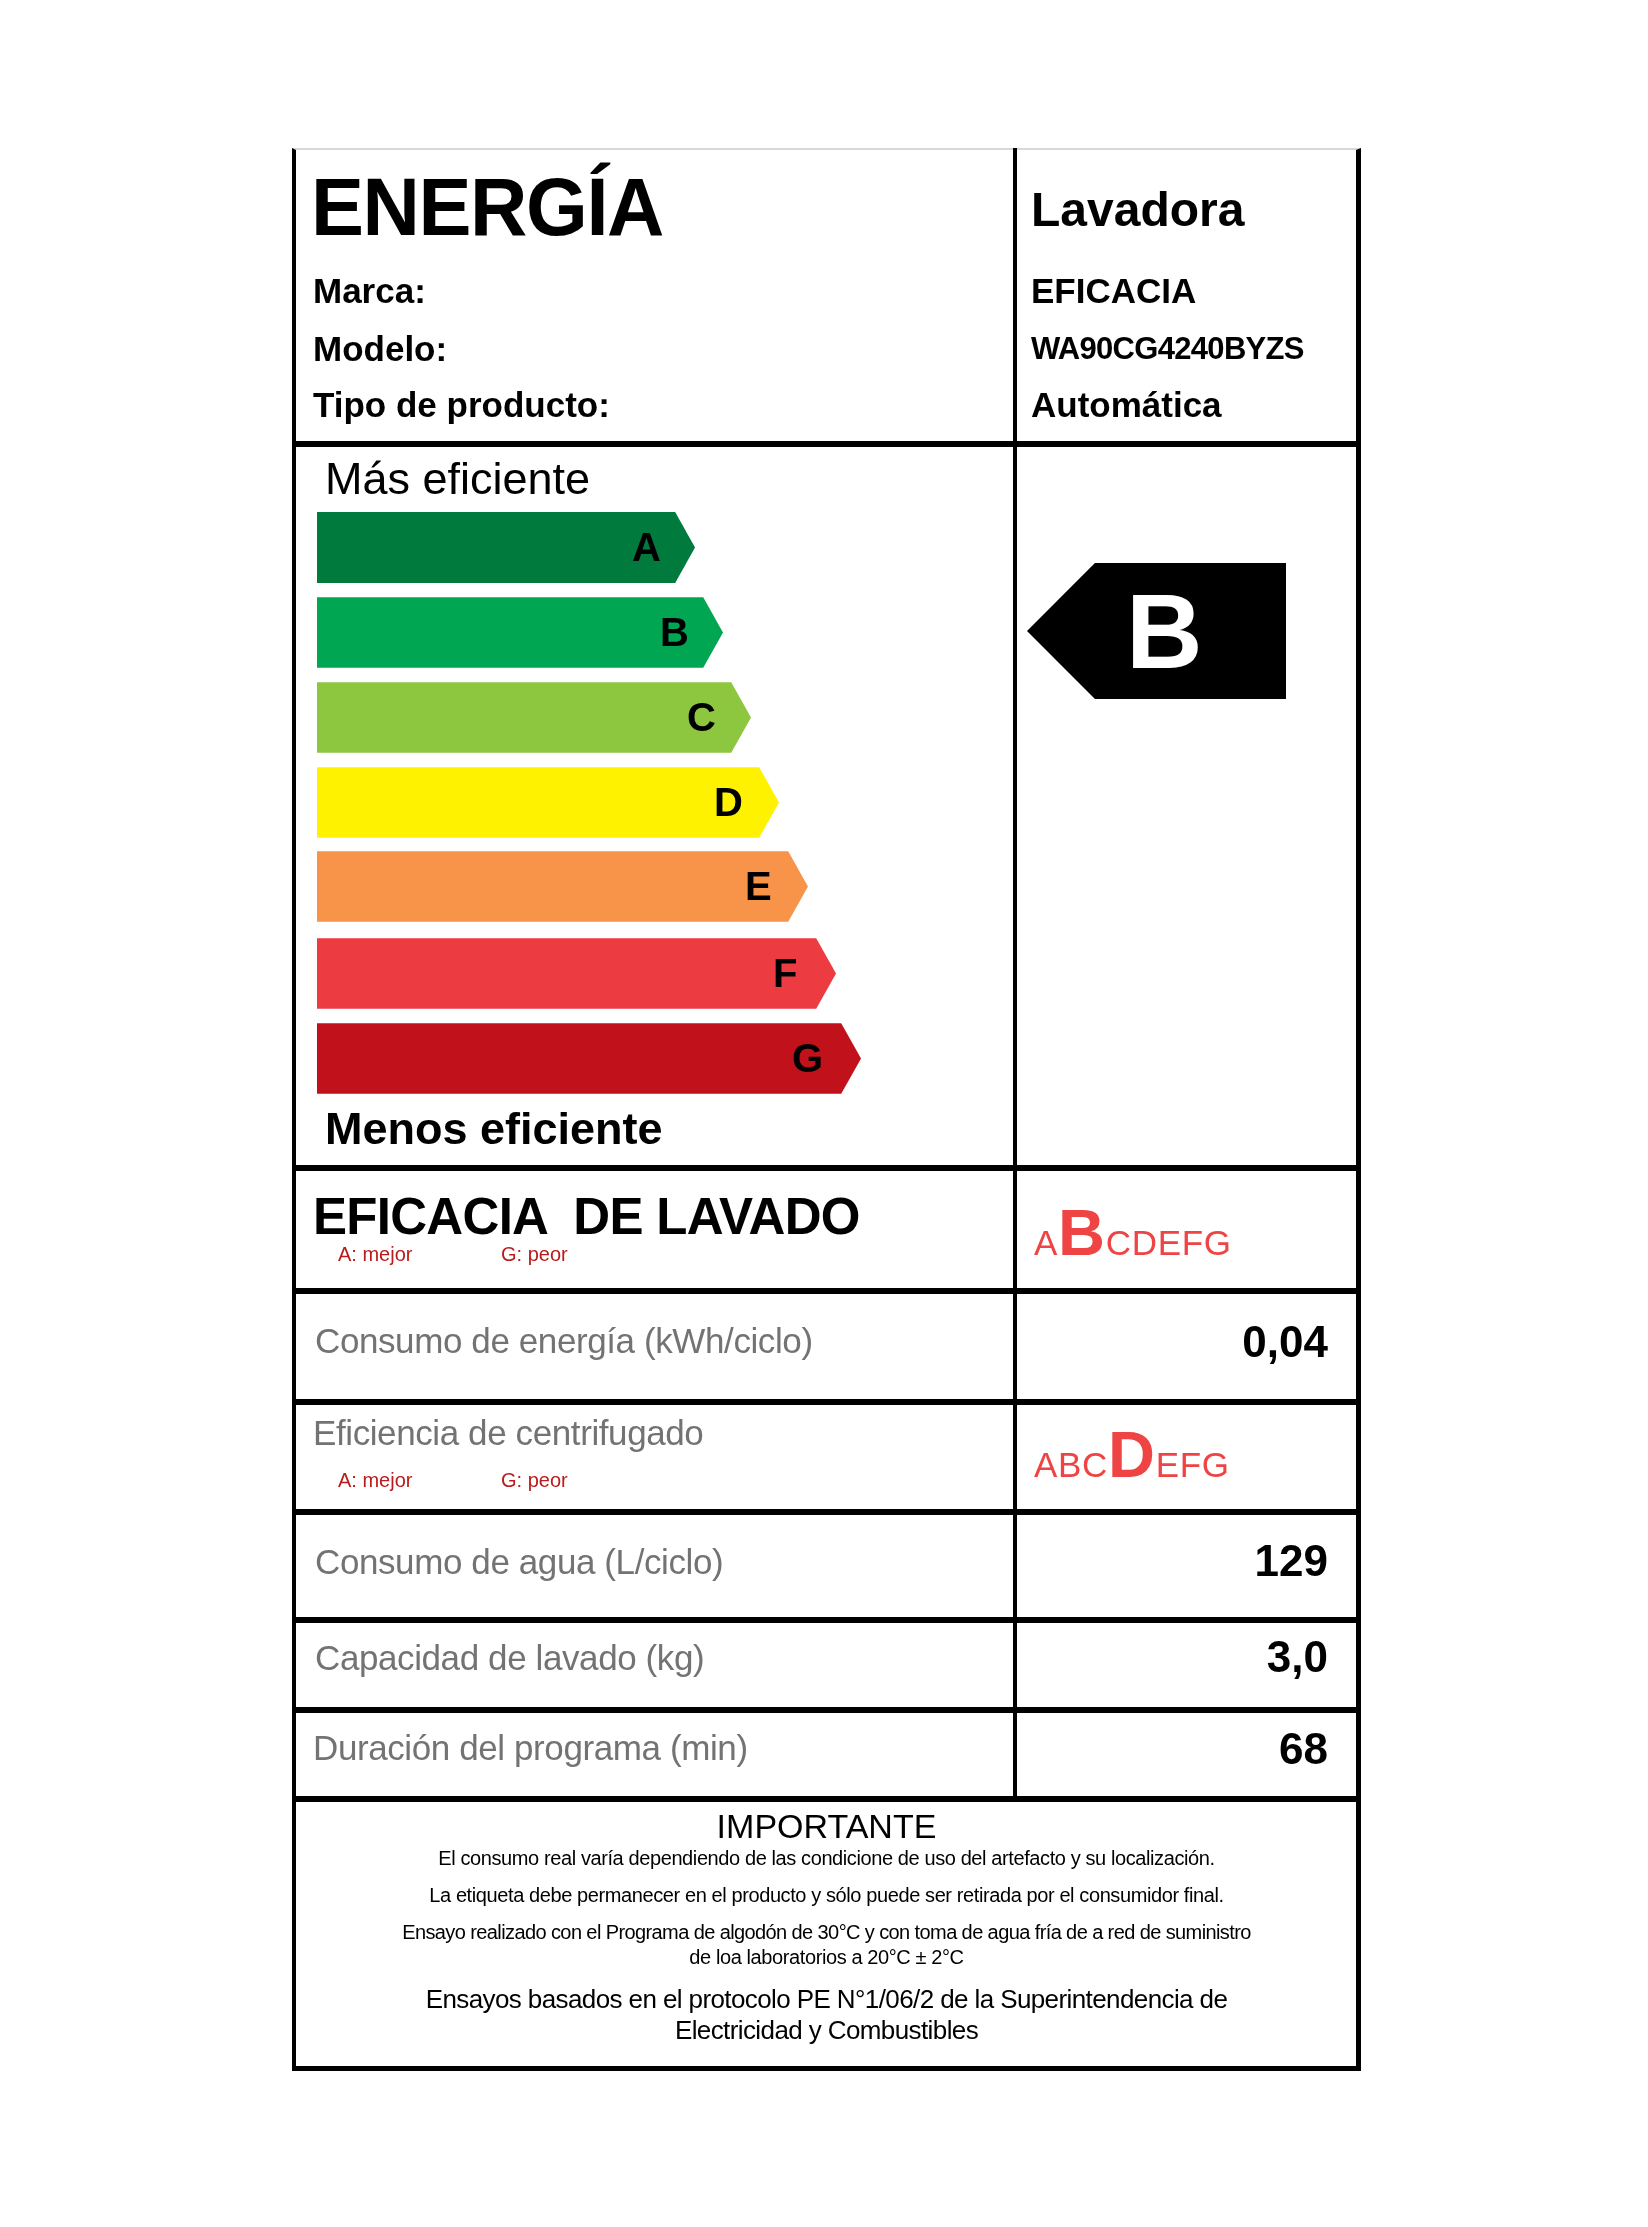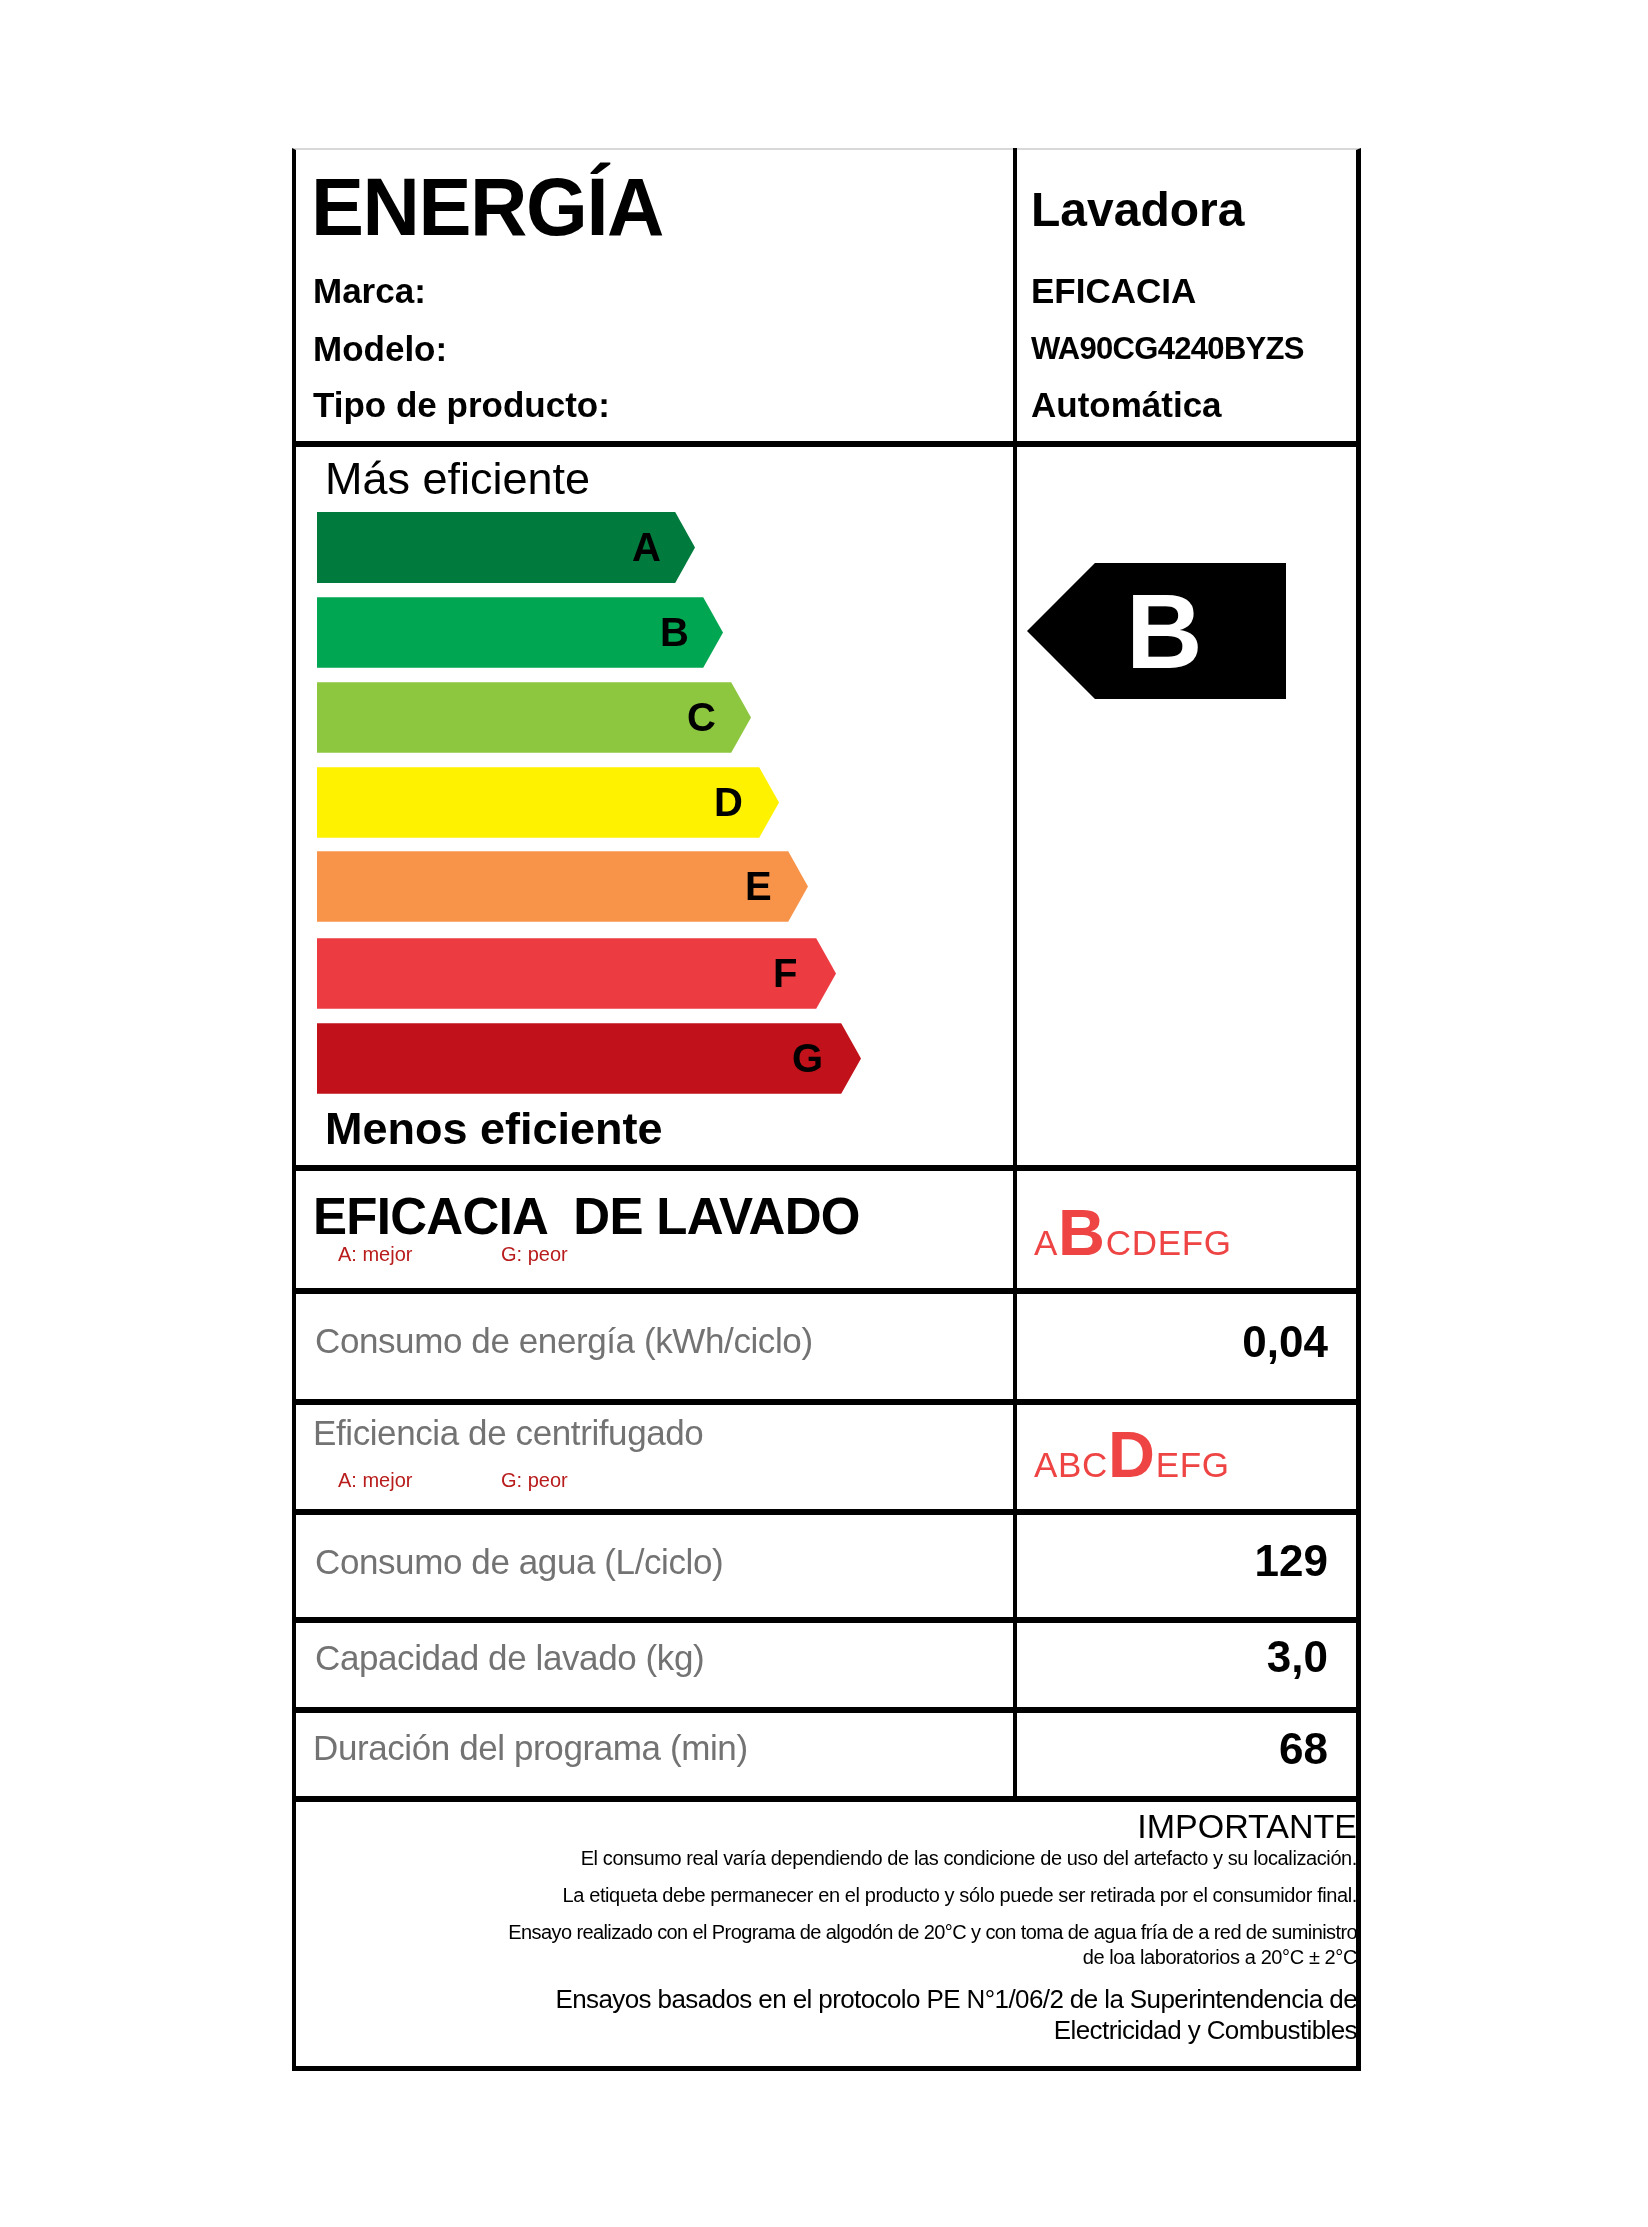--- a/index.html
+++ b/index.html
@@ -12,21 +12,21 @@
   .t-label{font-weight:bold;font-size:35px;}
   .t-value{font-weight:bold;font-size:35px;}
   .bar{position:absolute;left:317px;height:71px;}
   .bar svg{display:block;}
   .bar .letter{position:absolute;top:0;height:71px;line-height:71px;font-weight:bold;font-size:40px;color:#000;}
   .row-label{font-size:35px;color:#737373;letter-spacing:-0.4px;}
   .row-value{font-weight:bold;font-size:44px;text-align:right;}
   .sub{font-size:20px;color:#b91c1c;}
   .scale-letters{font-size:35px;color:#ef4444;letter-spacing:0.7px;}
   .scale-letters .hi{font-weight:bold;font-size:65px;}
-  .imp{position:absolute;left:296px;width:1061px;text-align:right;}
+  .imp{position:absolute;left:296px;width:1061px;text-align:center;}
 </style>
 </head>
 <body>
 
 <div class="frame"></div>
 
 <div class="hline" style="top:441px;"></div>
 <div class="hline" style="top:1165px;"></div>
 <div class="hline" style="top:1288px;"></div>
 <div class="hline" style="top:1399px;"></div>
@@ -122,17 +122,17 @@
 
 <div class="abs row-label" style="left:315px;top:1638px;">Capacidad de lavado (kg)</div>
 <div class="abs row-value" style="left:1025px;width:303px;top:1632px;">3,0</div>
 
 <div class="abs row-label" style="left:313px;top:1728px;">Duración del programa (min)</div>
 <div class="abs row-value" style="left:1025px;width:303px;top:1724px;">68</div>
 
 <div class="imp" style="top:1807px;font-size:34px;">IMPORTANTE</div>
 <div class="imp" style="top:1847px;font-size:20px;letter-spacing:-0.4px;">El consumo real varía dependiendo de las condicione de uso del artefacto y su localización.</div>
 <div class="imp" style="top:1884px;font-size:20px;letter-spacing:-0.4px;">La etiqueta debe permanecer en el producto  y sólo puede ser retirada por el consumidor final.</div>
-<div class="imp" style="top:1921px;font-size:20px;letter-spacing:-0.6px;">Ensayo realizado con el Programa de algodón de 20°C y con toma de agua fría de a red de suministro</div>
+<div class="imp" style="top:1921px;font-size:20px;letter-spacing:-0.6px;">Ensayo realizado con el Programa de algodón de 30°C y con toma de agua fría de a red de suministro</div>
 <div class="imp" style="top:1946px;font-size:20px;letter-spacing:-0.4px;">de loa laboratorios a 20°C ± 2°C</div>
 <div class="imp" style="top:1984px;font-size:26px;letter-spacing:-0.6px;">Ensayos basados en el protocolo PE N°1/06/2 de la Superintendencia de</div>
 <div class="imp" style="top:2015px;font-size:26px;letter-spacing:-0.6px;">Electricidad y Combustibles</div>
 
 
 </body></html>

